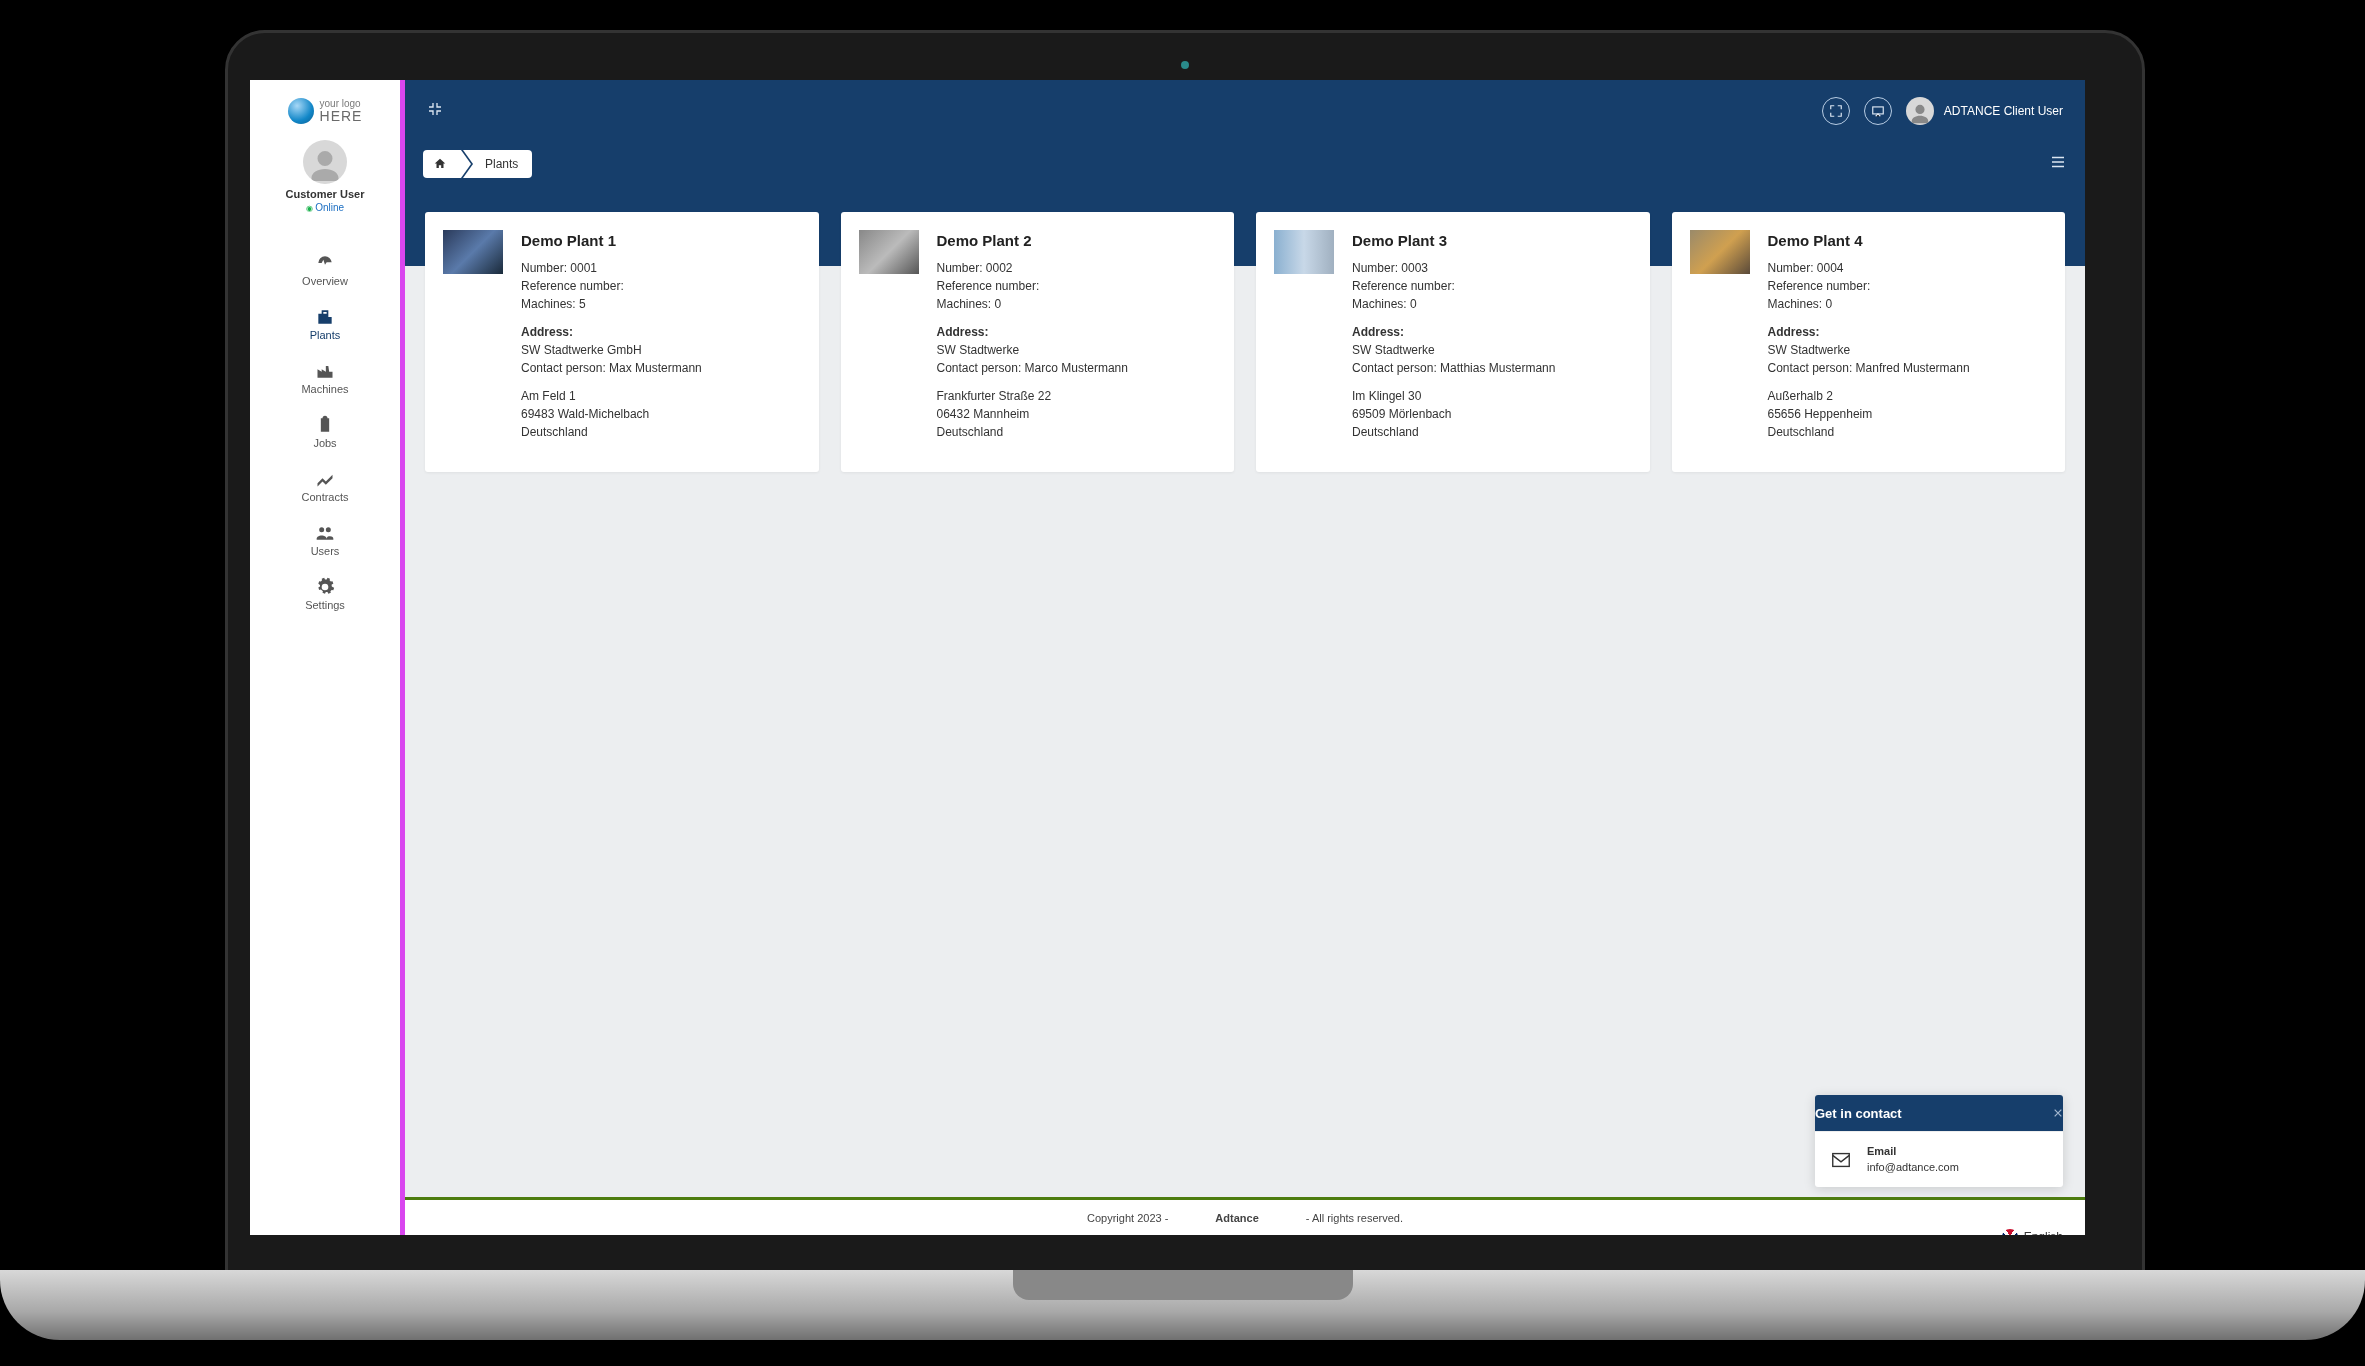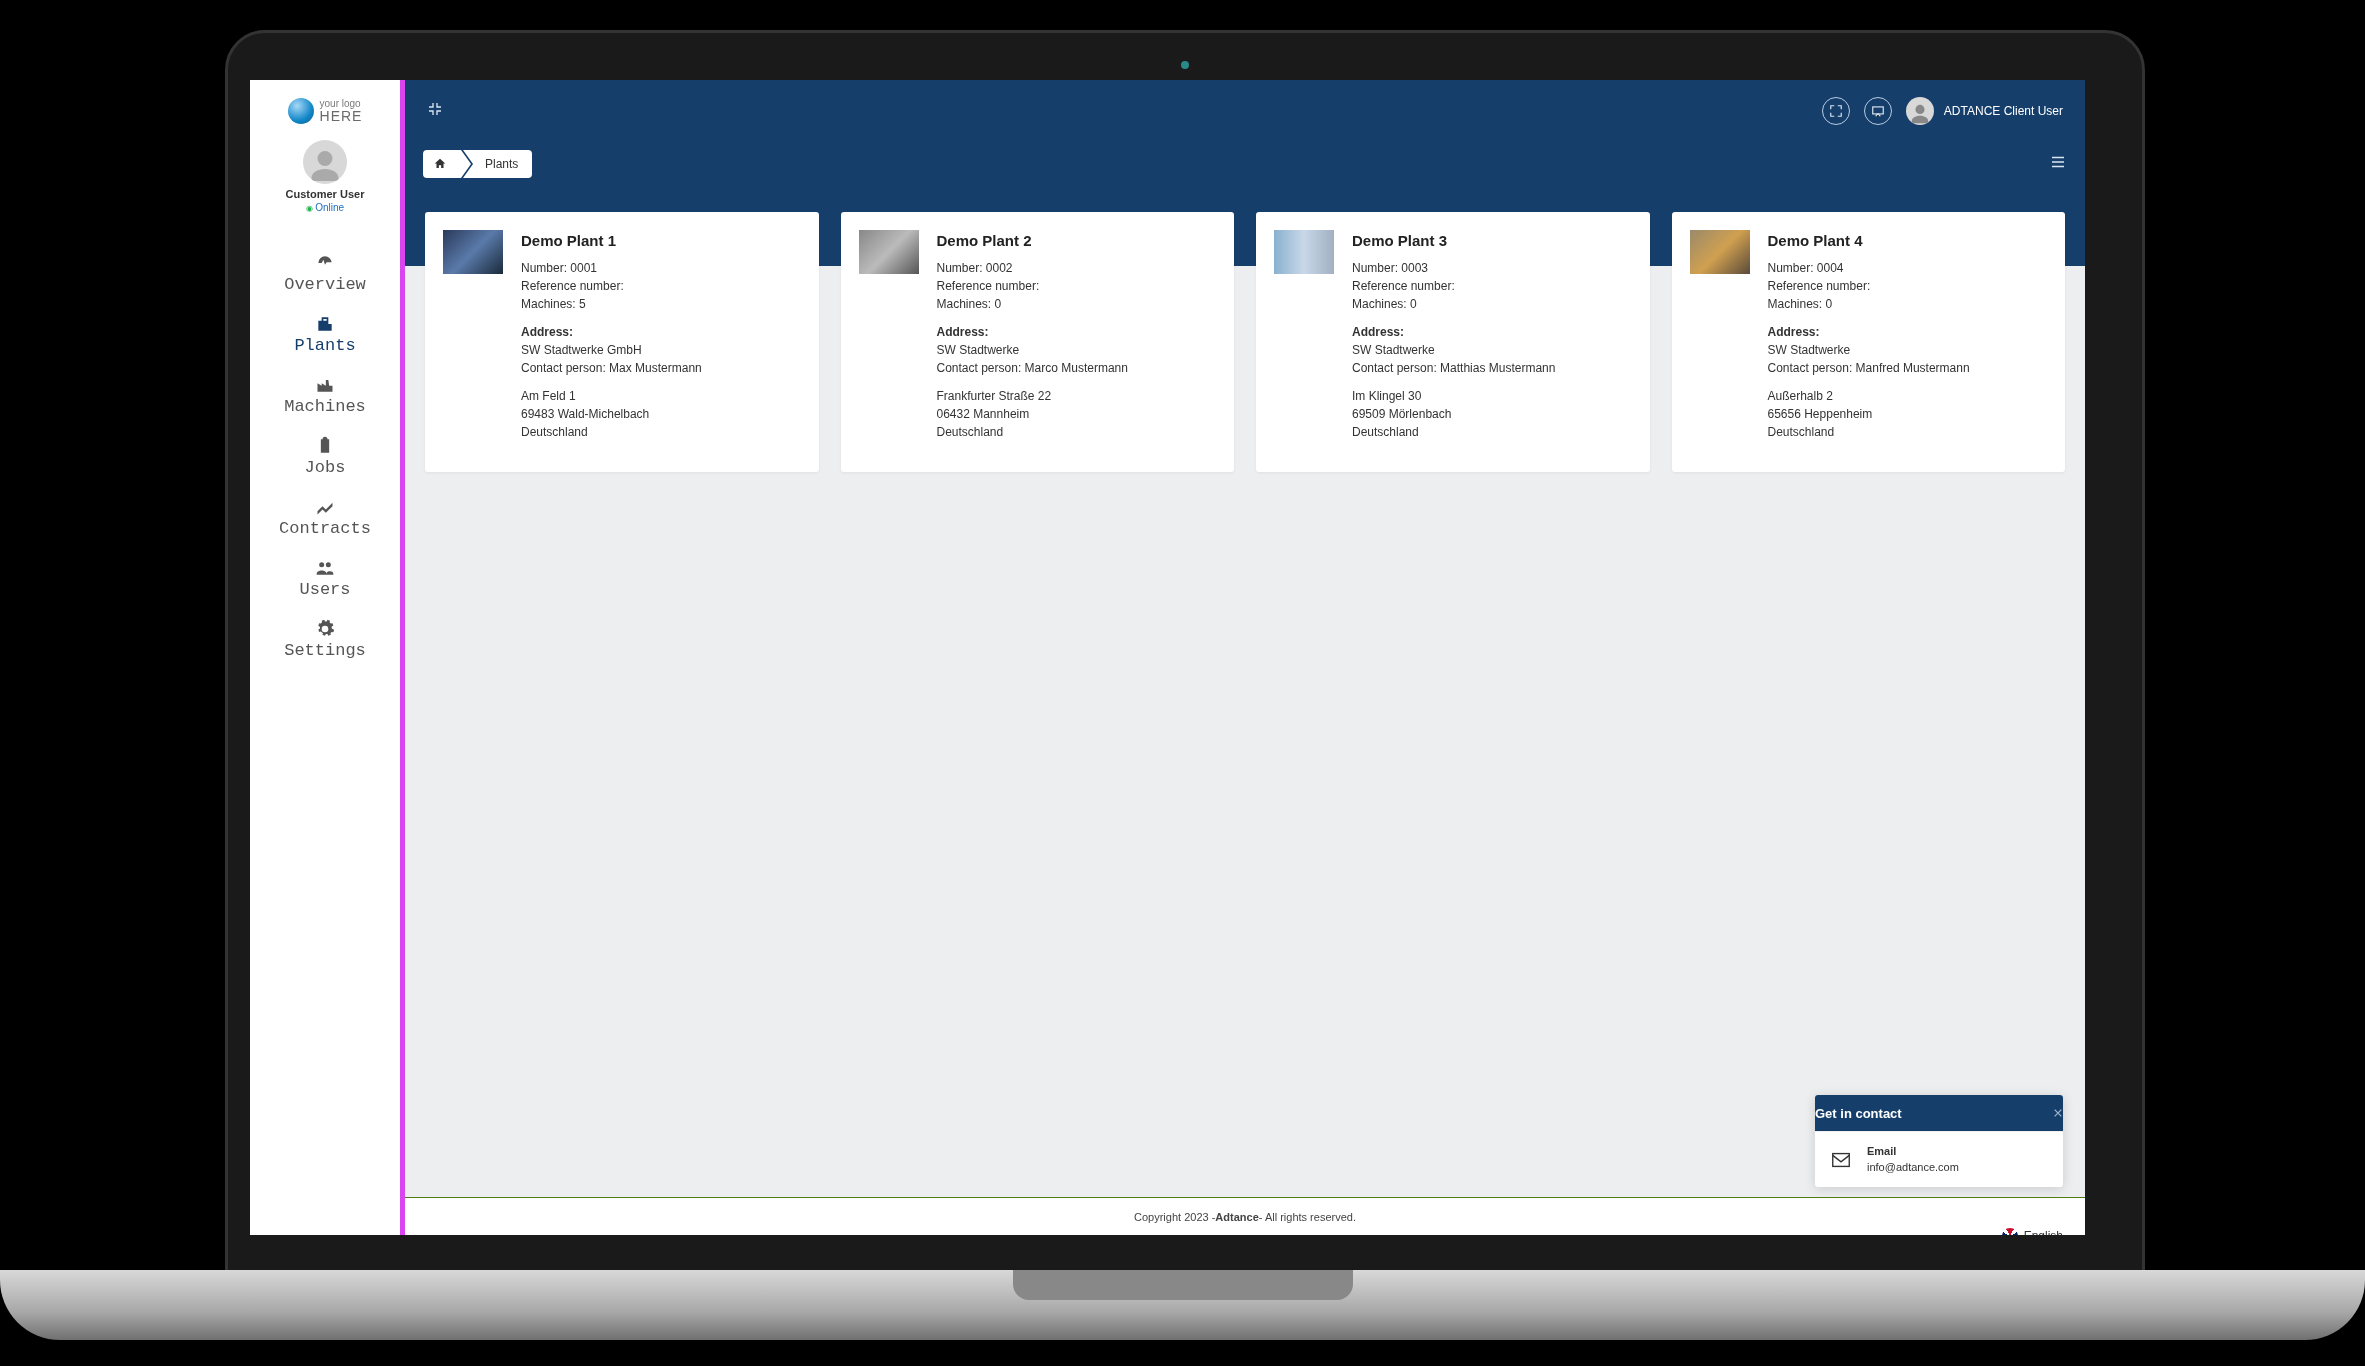--- a/index.html
+++ b/index.html
@@ -103,21 +103,21 @@
     .nav {
       margin-top: 32px;
     }
     .nav-item {
       padding: 8px 0 12px;
       color: #555;
       cursor: pointer;
     }
     .nav-item.active { color: #163e6b; }
     .nav-item svg { width: 22px; height: 20px; display: block; margin: 0 auto 2px; }
-    .nav-label { font-size: 17px; font-family: Liberation Mono, monospace; }
+    .nav-label { font-size: 11px; }
     .topbar {
       position: absolute;
       left: 155px; right: 0; top: 0;
       height: 62px;
       background: #163e6b;
       display: flex;
       align-items: center;
       padding: 0 22px;
       color: #dce6f2;
     }
@@ -229,26 +229,27 @@
     .card-thumb.t4 { background: linear-gradient(135deg, #9a8a6a, #d0a050, #5a4a3a); }
     .card-body { flex: 1; font-size: 12px; color: #333; line-height: 1.5; }
     .card-title { font-size: 15px; font-weight: 700; color: #222; margin-bottom: 6px; }
     .card-section { margin-top: 10px; }
     .card-label { font-weight: 700; }
     .footer {
       position: absolute;
       left: 155px; right: 0; bottom: 0;
       height: 38px;
       background: #fff;
-      border-top: 1px solid #4d7c0f;
+      border-top: 3px solid #4d7c0f;
       display: flex;
       align-items: center;
       justify-content: center;
       font-size: 11px;
       color: #444;
+      gap: 47px;
     }
     .footer strong { font-weight: 700; }
     .lang-selector {
       position: absolute;
       right: 22px;
       display: flex; align-items: center; gap: 6px;
       font-size: 12px;
       color: #333;
       cursor: pointer;
       margin-top: 38px;

